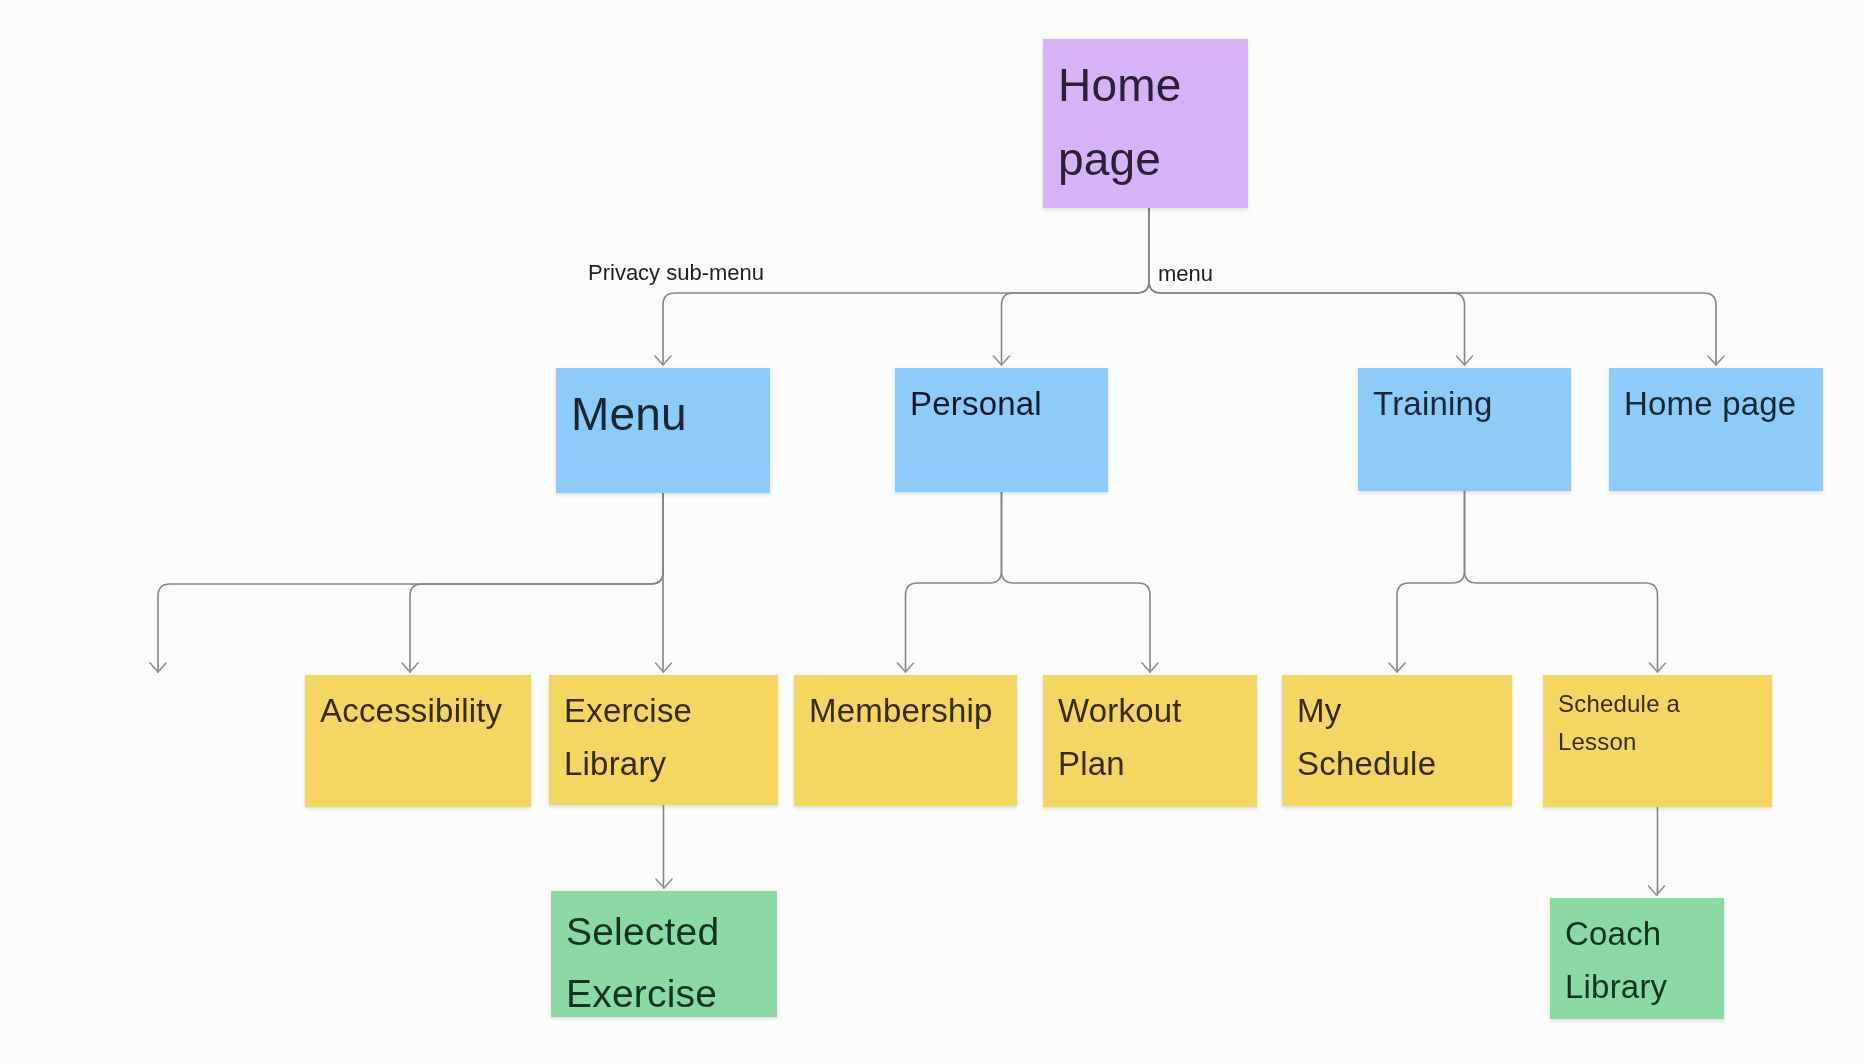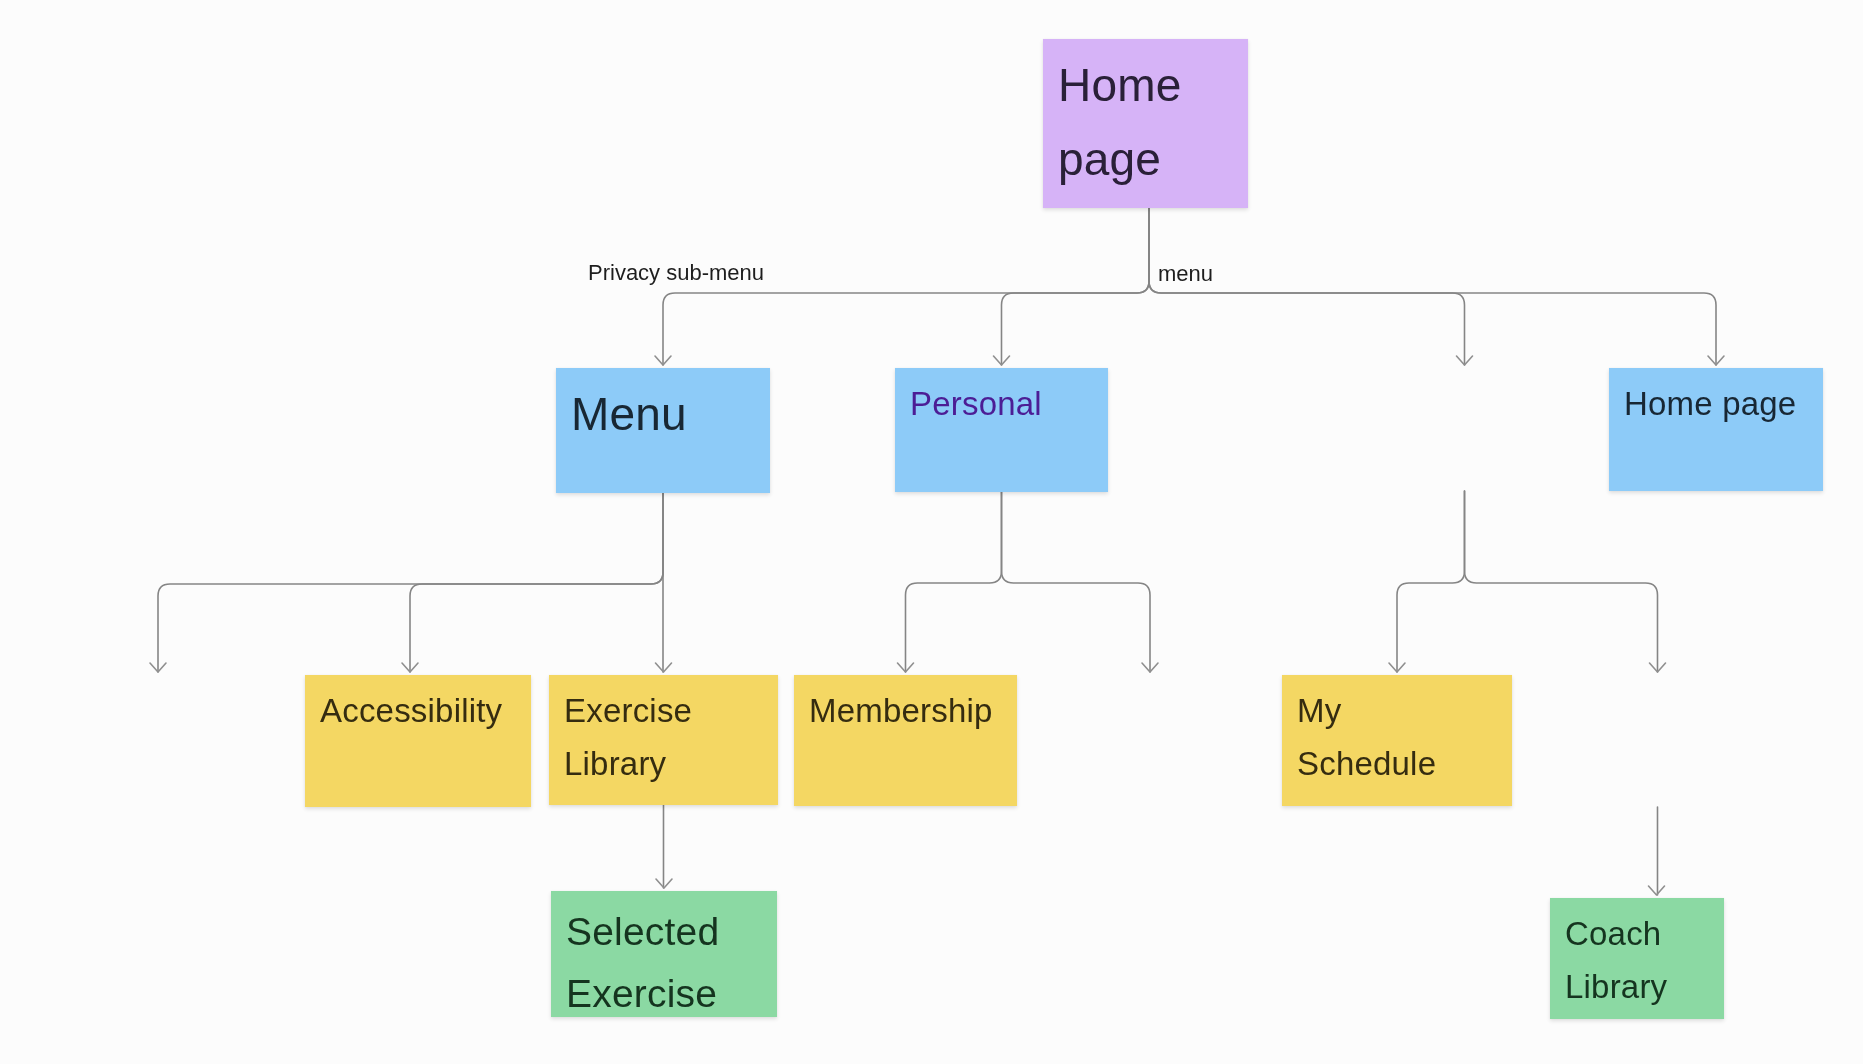--- a/index.html
+++ b/index.html
@@ -73,39 +73,50 @@
       <path d="M 1648.5 886 L 1656.5 895 L 1664.5 886" fill="none" stroke="#8f8f8f" stroke-width="1.6" stroke-linecap="round" stroke-linejoin="round"></path>
     </svg>
 
   <div class="node" style="left: 1043px; top: 39px; width: 205px; height: 169px; background: rgb(214, 179, 247); color: rgb(42, 32, 56);">
     <span class="node-label" style="font-size: 46px;">Home
 page</span>
   </div>
   <div class="node" style="left: 556px; top: 368px; width: 214px; height: 125px; background: rgb(141, 203, 248); color: rgb(24, 39, 52);">
     <span class="node-label" style="font-size: 46px;">Menu</span>
   </div>
-  <div class="node" style="left: 895px; top: 368px; width: 213px; height: 124px; background: rgb(141, 203, 248); color: #4c1d95;">
+  <div class="node" style="left: 895px; top: 368px; width: 213px; height: 124px; background: rgb(141, 203, 248); color: #0f172a;">
     <span class="node-label" style="font-size: 33px;">Personal</span>
+  </div>
+  <div class="node" style="left: 1358px; top: 368px; width: 213px; height: 123px; background: rgb(141, 203, 248); color: rgb(24, 39, 52);">
+    <span class="node-label" style="font-size: 33px;">Training</span>
   </div>
   <div class="node" style="left: 1609px; top: 368px; width: 214px; height: 123px; background: rgb(141, 203, 248); color: rgb(24, 39, 52);">
     <span class="node-label" style="font-size: 33px;">Home page</span>
   </div>
   <div class="node" style="left: 305px; top: 675px; width: 226px; height: 132px; background: rgb(244, 215, 99); color: rgb(53, 44, 16);">
     <span class="node-label" style="font-size: 33px;">Accessibility</span>
   </div>
   <div class="node" style="left: 549px; top: 675px; width: 229px; height: 130px; background: rgb(244, 215, 99); color: rgb(53, 44, 16);">
     <span class="node-label" style="font-size: 33px;">Exercise
 Library</span>
   </div>
   <div class="node" style="left: 794px; top: 675px; width: 223px; height: 131px; background: rgb(244, 215, 99); color: rgb(53, 44, 16);">
     <span class="node-label" style="font-size: 33px;">Membership</span>
   </div>
+  <div class="node" style="left: 1043px; top: 675px; width: 214px; height: 132px; background: rgb(244, 215, 99); color: rgb(53, 44, 16);">
+    <span class="node-label" style="font-size: 33px;">Workout
+Plan</span>
+  </div>
   <div class="node" style="left: 1282px; top: 675px; width: 230px; height: 131px; background: rgb(244, 215, 99); color: rgb(53, 44, 16);">
     <span class="node-label" style="font-size: 33px;">My
 Schedule</span>
+  </div>
+  <div class="node" style="left: 1543px; top: 675px; width: 229px; height: 132px; background: rgb(244, 215, 99); color: rgb(53, 44, 16);">
+    <span class="node-label" style="font-size: 24px;">Schedule a
+Lesson</span>
   </div>
   <div class="node" style="left: 551px; top: 891px; width: 226px; height: 126px; background: rgb(139, 217, 163); color: rgb(21, 52, 31);">
     <span class="node-label" style="font-size: 39px;">Selected
 Exercise</span>
   </div>
   <div class="node" style="left: 1550px; top: 898px; width: 174px; height: 121px; background: rgb(139, 217, 163); color: rgb(21, 52, 31);">
     <span class="node-label" style="font-size: 33px;">Coach
 Library</span>
   </div>
 

